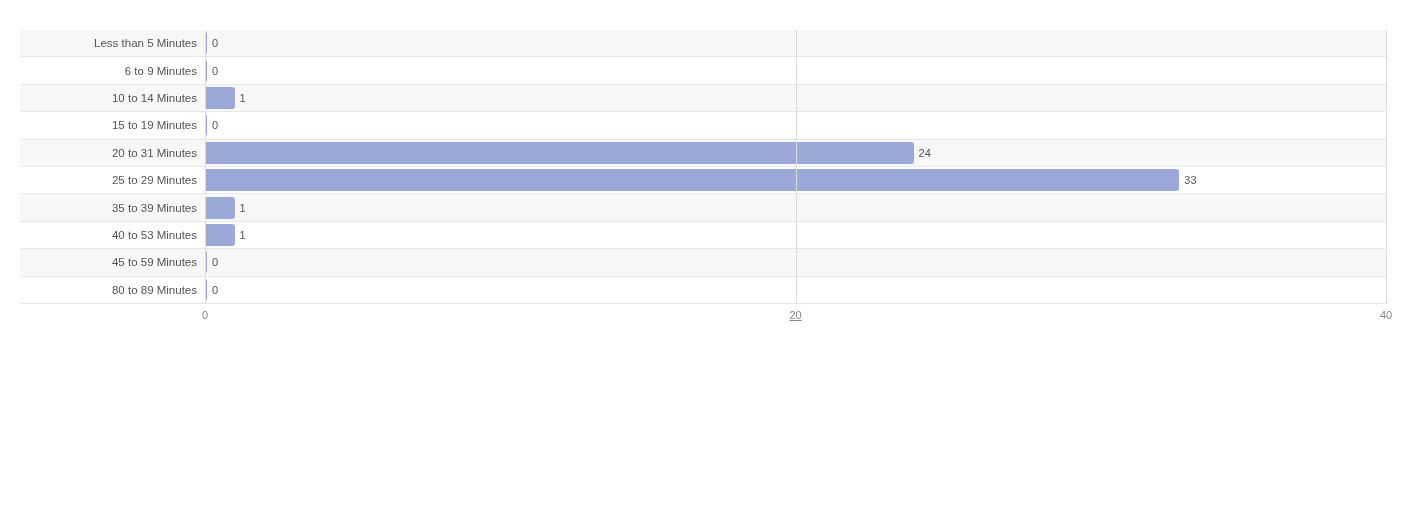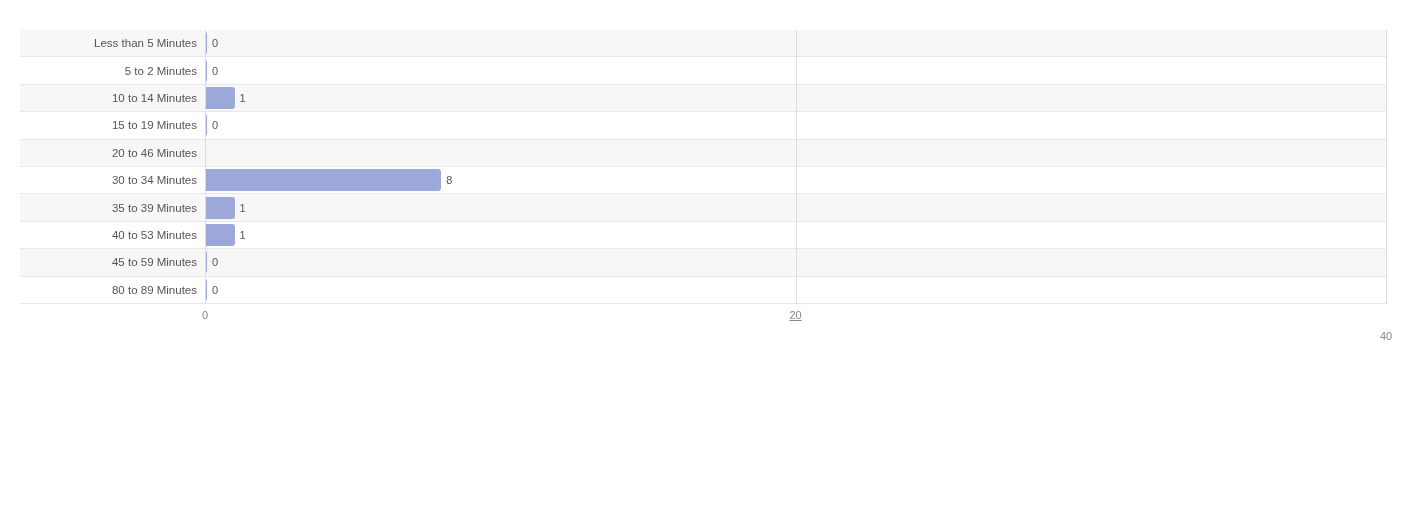--- a/index.html
+++ b/index.html
@@ -134,48 +134,52 @@
     <div class="bars-area" id="bars-area">
 
     <div class="bar-row">
           <div class="bar-label">Less than 5 Minutes</div>
           <div class="bar-track">
             <div class="bar-fill" style="width: 0%;"></div>
             <span class="bar-value">0</span>
           </div>
         </div>
         <div class="bar-row">
-          <div class="bar-label">5 to 2 Minutes</div>
+          <div class="bar-label">6 to 9 Minutes</div>
           <div class="bar-track">
             <div class="bar-fill" style="width: 0%;"></div>
             <span class="bar-value">0</span>
           </div>
         </div>
         <div class="bar-row">
           <div class="bar-label">10 to 14 Minutes</div>
           <div class="bar-track">
             <div class="bar-fill" style="width: 2.5%;"></div>
             <span class="bar-value">1</span>
           </div>
         </div>
         <div class="bar-row">
           <div class="bar-label">15 to 19 Minutes</div>
           <div class="bar-track">
             <div class="bar-fill" style="width: 0%;"></div>
             <span class="bar-value">0</span>
           </div>
         </div>
         <div class="bar-row">
-          <div class="bar-label">20 to 46 Minutes</div>
-        </div>
-        <div class="bar-row">
-          <div class="bar-label">30 to 34 Minutes</div>
-          <div class="bar-track">
-            <div class="bar-fill" style="width: 20%;"></div>
-            <span class="bar-value">8</span>
+          <div class="bar-label">20 to 31 Minutes</div>
+          <div class="bar-track">
+            <div class="bar-fill" style="width: 60%;"></div>
+            <span class="bar-value">24</span>
+          </div>
+        </div>
+        <div class="bar-row">
+          <div class="bar-label">25 to 29 Minutes</div>
+          <div class="bar-track">
+            <div class="bar-fill" style="width: 82.5%;"></div>
+            <span class="bar-value">33</span>
           </div>
         </div>
         <div class="bar-row">
           <div class="bar-label">35 to 39 Minutes</div>
           <div class="bar-track">
             <div class="bar-fill" style="width: 2.5%;"></div>
             <span class="bar-value">1</span>
           </div>
         </div>
         <div class="bar-row">
@@ -203,16 +207,16 @@
     <div class="grid-lines" id="grid-lines">
 
     <div class="grid-line" style="left: 0%;"></div>
         <div class="grid-line" style="left: 50%;"></div>
         <div class="grid-line" style="left: 100%;"></div>
       </div>
     <div class="x-axis" id="x-axis">
 
     <div class="x-tick" style="left: 0%;">0</div>
         <div class="x-tick" style="left: 50%; text-decoration: underline;">20</div>
-        <div class="x-tick" style="left: 100%; margin-top: 21px;">40</div>
+        <div class="x-tick" style="left: 100%;">40</div>
       </div>
   </div>
 </div>
 
 </body></html>

